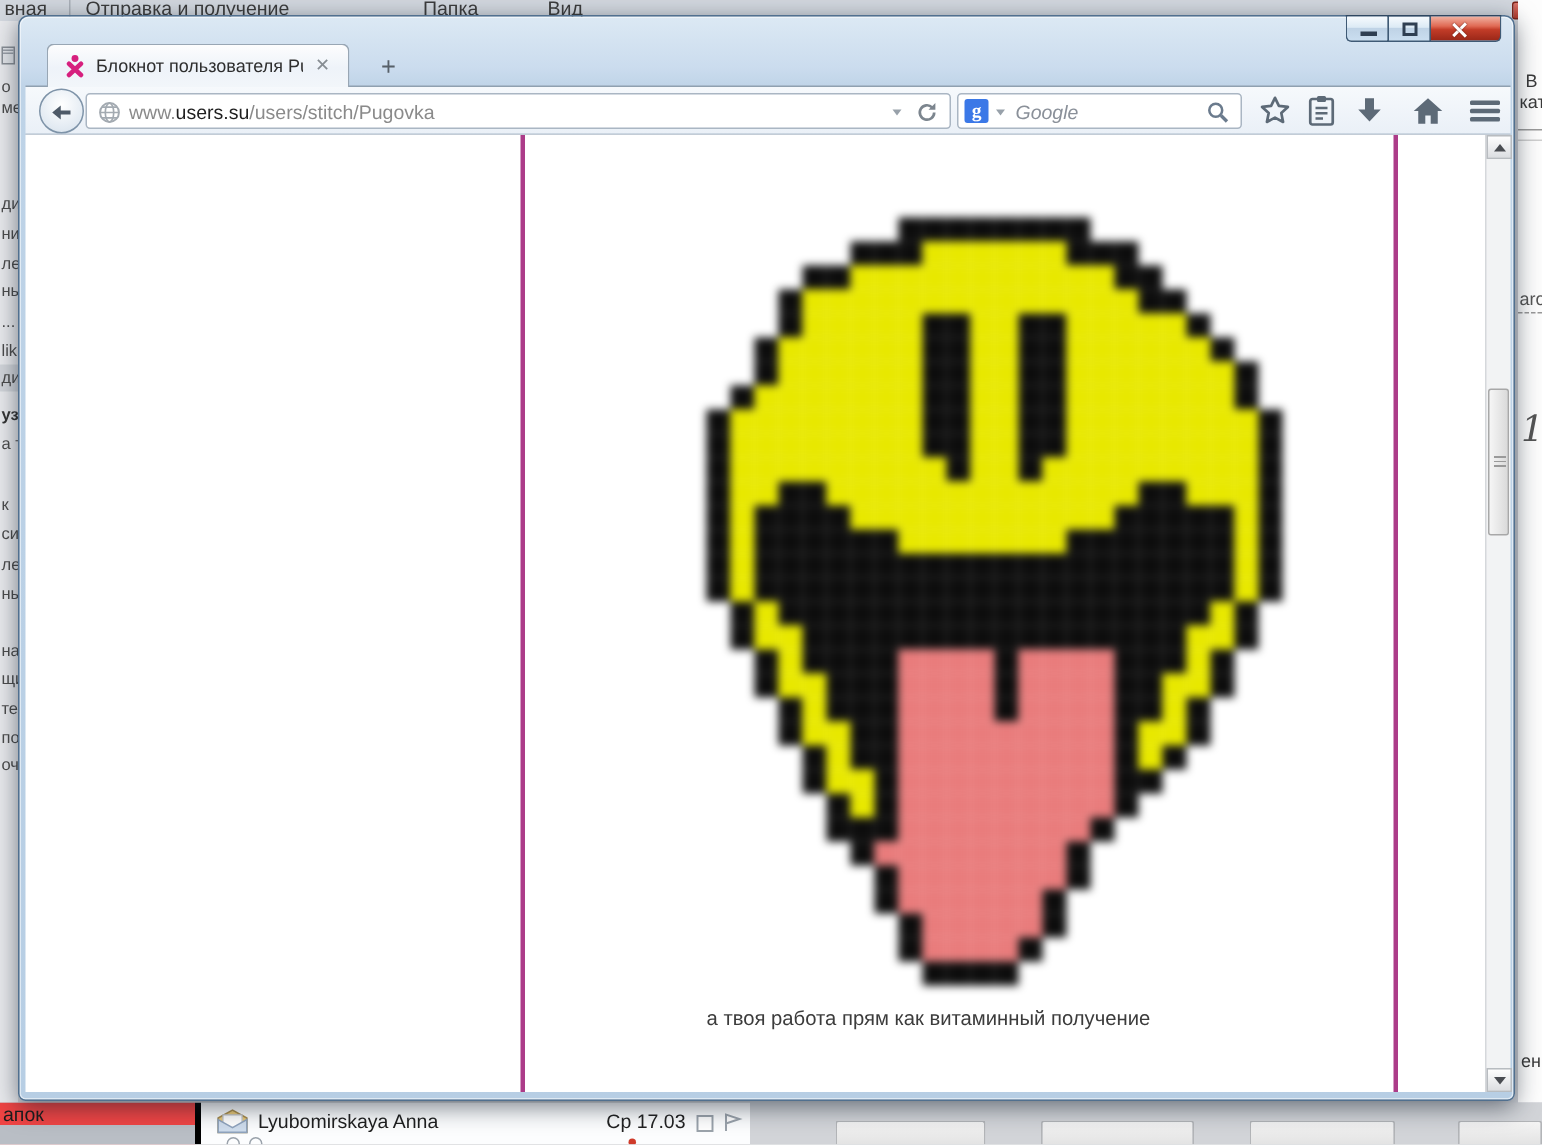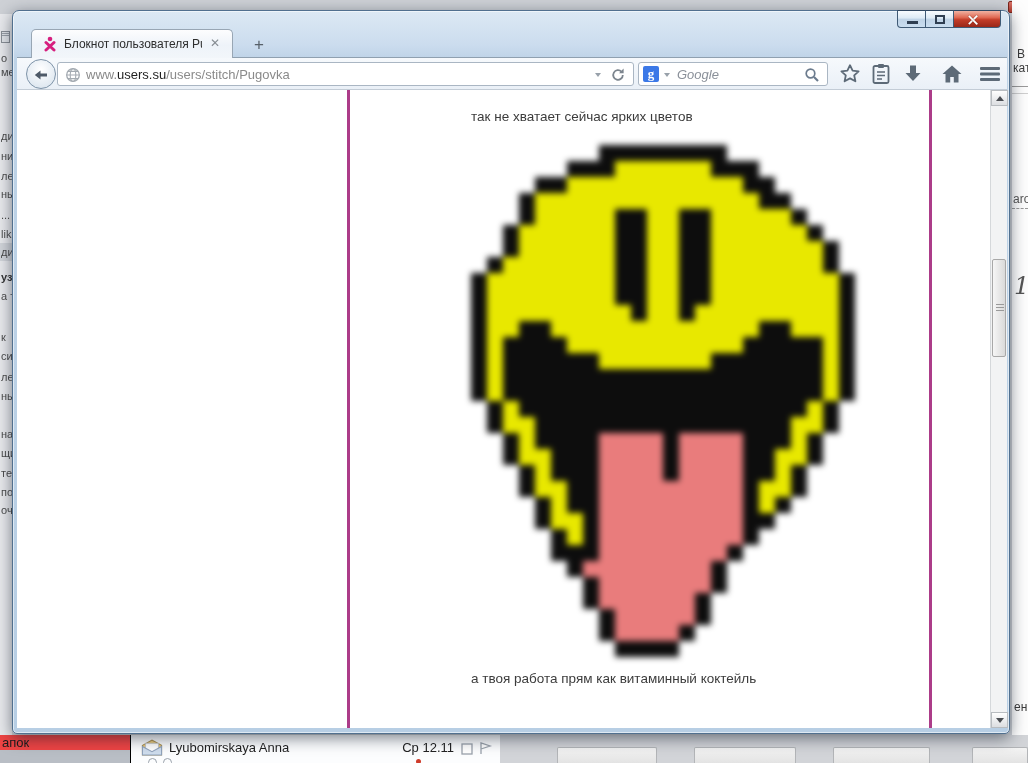--- a/index.html
+++ b/index.html
@@ -22,21 +22,21 @@
   .rfrag { position:absolute; font-size:12px; color:#3a3a3a; white-space:nowrap; }
   #r-numeral { font-family:"DejaVu Serif", serif; font-style:italic; font-size:24px; color:#555; }
   .rline { position:absolute; left:0; width:16px; height:1px; }
   #bg-close-sliver { left:1008px; top:1px; width:16px; height:12px; background:linear-gradient(#d9746a,#b33a2b); border:1px solid #7c241a; border-radius:2px; }
 
   
   #bottom-strip { left:0; top:735px; width:1028px; height:28px; background:#d2d4d8; overflow:hidden; }
   #folder-block { position:absolute; left:0; top:0; width:130px; height:31px; background:#ef4444; }
   #folder-block2 { position:absolute; left:0; top:15px; width:130px; height:13px; background:#b9bec5; }
   #folder-frag { position:absolute; left:2px; top:0px; font-size:13px; color:#1c1c1c; }
-  #email-pane { position:absolute; left:130px; top:0; width:370px; height:28px; background:#fcfdfe; border-left:1px solid #000000; }
+  #email-pane { position:absolute; left:130px; top:0; width:370px; height:28px; background:#fcfdfe; border-left:4px solid #000000; }
   #email-sender { position:absolute; left:38px; top:5px; font-size:13px; color:#1f1f1f; }
   #email-date { position:absolute; left:265px; top:5px; width:58px; text-align:right; font-size:13px; color:#222; }
   .ring { position:absolute; width:9px; height:9px; border:1.5px solid #9aa2ab; border-radius:50%; }
   #red-dot { position:absolute; left:285px; top:24px; width:5px; height:5px; background:#cf3b2a; border-radius:50%; }
   .tray-box { position:absolute; top:12px; height:16px; background:linear-gradient(#f4f4f4,#e3e3e3); border:1px solid #b3b5b8; border-bottom:none; border-radius:2px 2px 0 0; }
 
   
   #ff-window { left:12px; top:10px; width:998px; height:724px;
     background:linear-gradient(180deg,#dce9f4 0px,#cbdcee 34px,#bed3e7 48px,#b7cee4 100%);
     border:1px solid #51708f; border-radius:7px 7px 5px 5px;
@@ -90,20 +90,27 @@
   .tri-down { position:absolute; left:4px; top:5px; width:0; height:0; border-left:4px solid transparent; border-right:4px solid transparent; border-top:5px solid #4a4d52; }
   #sb-thumb { position:absolute; left:1px; top:169px; width:14px; height:98px; background:linear-gradient(90deg,#f6f6f6,#dadada); border:1px solid #a8a8a8; border-radius:2px; }
   #sb-grip { position:absolute; left:3px; top:44px; width:8px; height:8px;
     background:repeating-linear-gradient(#9a9a9a 0 1px, transparent 1px 3px); }
 </style>
 </head>
 <body>
 
 <div id="screen">
 
+  <div id="bg-top-strip" class="abs">
+    <span class="bg-menu" style="left:3px">вная</span>
+    <span class="bg-menu-sep" style="left:46px"></span>
+    <span class="bg-menu" style="left:57px">Отправка и получение</span>
+    <span class="bg-menu" style="left:282px">Папка</span>
+    <span class="bg-menu" style="left:365px">Вид</span>
+  </div>
   <div id="bg-close-sliver" class="abs"></div>
 
   <div id="bg-left-strip" class="abs">
     <div id="bg-left-highlight" class="abs"></div>
     <div id="ribbon-icon" class="abs">
         <div></div>
         <div></div>
       </div>
     <span class="frag" style="top:38px">о</span>
     <span class="frag" style="top:52px">ме</span>
@@ -127,21 +134,21 @@
     </div>
     <div id="folder-block2"></div>
 
     <div id="email-pane">
       <svg style="position:absolute;left:10px;top:4px" width="22" height="17" viewBox="0 0 20 16">
         <path d="M1 6 L10 1 L19 6 L19 15 L1 15 Z" fill="#e9c978" stroke="#a98d4e" stroke-width="1"></path>
         <rect x="4" y="4" width="12" height="8" fill="#ffffff" stroke="#c0c4c9" stroke-width="0.8"></rect>
         <path d="M1 7 L10 12 L19 7 L19 15 L1 15 Z" fill="#cfdded" stroke="#8fa3bd" stroke-width="1"></path>
       </svg>
       <span id="email-sender">Lyubomirskaya Anna</span>
-      <span id="email-date">Ср 12.11</span>
+      <span id="email-date">Ср 17.03</span>
       <svg style="position:absolute;left:330px;top:5px" width="34" height="17" viewBox="0 0 34 17">
         <rect x="1" y="4" width="10" height="10" fill="#fff" stroke="#9aa2ab" stroke-width="1.3"></rect>
         <path d="M20 14 L20 3 L29 6 L20 9" fill="#fff" stroke="#9aa2ab" stroke-width="1.3"></path>
       </svg>
       <div class="ring" style="left:17px; top:23px"></div>
       <div class="ring" style="left:32px; top:23px"></div>
       <div id="red-dot"></div>
     </div>
 
     <div class="tray-box" style="left:557px; width:100px"></div>
@@ -234,22 +241,21 @@
           <rect x="3" y="5" width="20" height="3" rx="1" fill="#5d6a77"></rect>
           <rect x="3" y="10.5" width="20" height="3" rx="1" fill="#5d6a77"></rect>
           <rect x="3" y="16" width="20" height="3" rx="1" fill="#5d6a77"></rect>
         </svg>
       </div>
     </div>
 
     <div id="content" class="abs">
       <div class="page-line" style="left: 330px; background: rgb(172, 60, 137);"></div>
       <div class="page-line" style="left: 912px; background: rgb(172, 60, 137);"></div>
-      <span class="caption" style="left:454px; top:19px">так не хватает сейчас ярких цветов</span>
-      <span class="caption" style="left:454px; top:581px">а твоя работа прям как витаминный коктейль</span>
+      <span class="caption" style="left:454px; top:581px">а твоя работа прям как витаминный получение</span>
       <div id="smiley">
           <div class="px" style="left: 128px; top: 0px; width: 16px; height: 16px; background: rgb(13, 13, 13);"></div>
           <div class="px" style="left: 144px; top: 0px; width: 16px; height: 16px; background: rgb(13, 13, 13);"></div>
           <div class="px" style="left: 160px; top: 0px; width: 16px; height: 16px; background: rgb(13, 13, 13);"></div>
           <div class="px" style="left: 176px; top: 0px; width: 16px; height: 16px; background: rgb(13, 13, 13);"></div>
           <div class="px" style="left: 192px; top: 0px; width: 16px; height: 16px; background: rgb(13, 13, 13);"></div>
           <div class="px" style="left: 208px; top: 0px; width: 16px; height: 16px; background: rgb(13, 13, 13);"></div>
           <div class="px" style="left: 224px; top: 0px; width: 16px; height: 16px; background: rgb(13, 13, 13);"></div>
           <div class="px" style="left: 240px; top: 0px; width: 16px; height: 16px; background: rgb(13, 13, 13);"></div>
           <div class="px" style="left: 96px; top: 16px; width: 16px; height: 16px; background: rgb(13, 13, 13);"></div>

